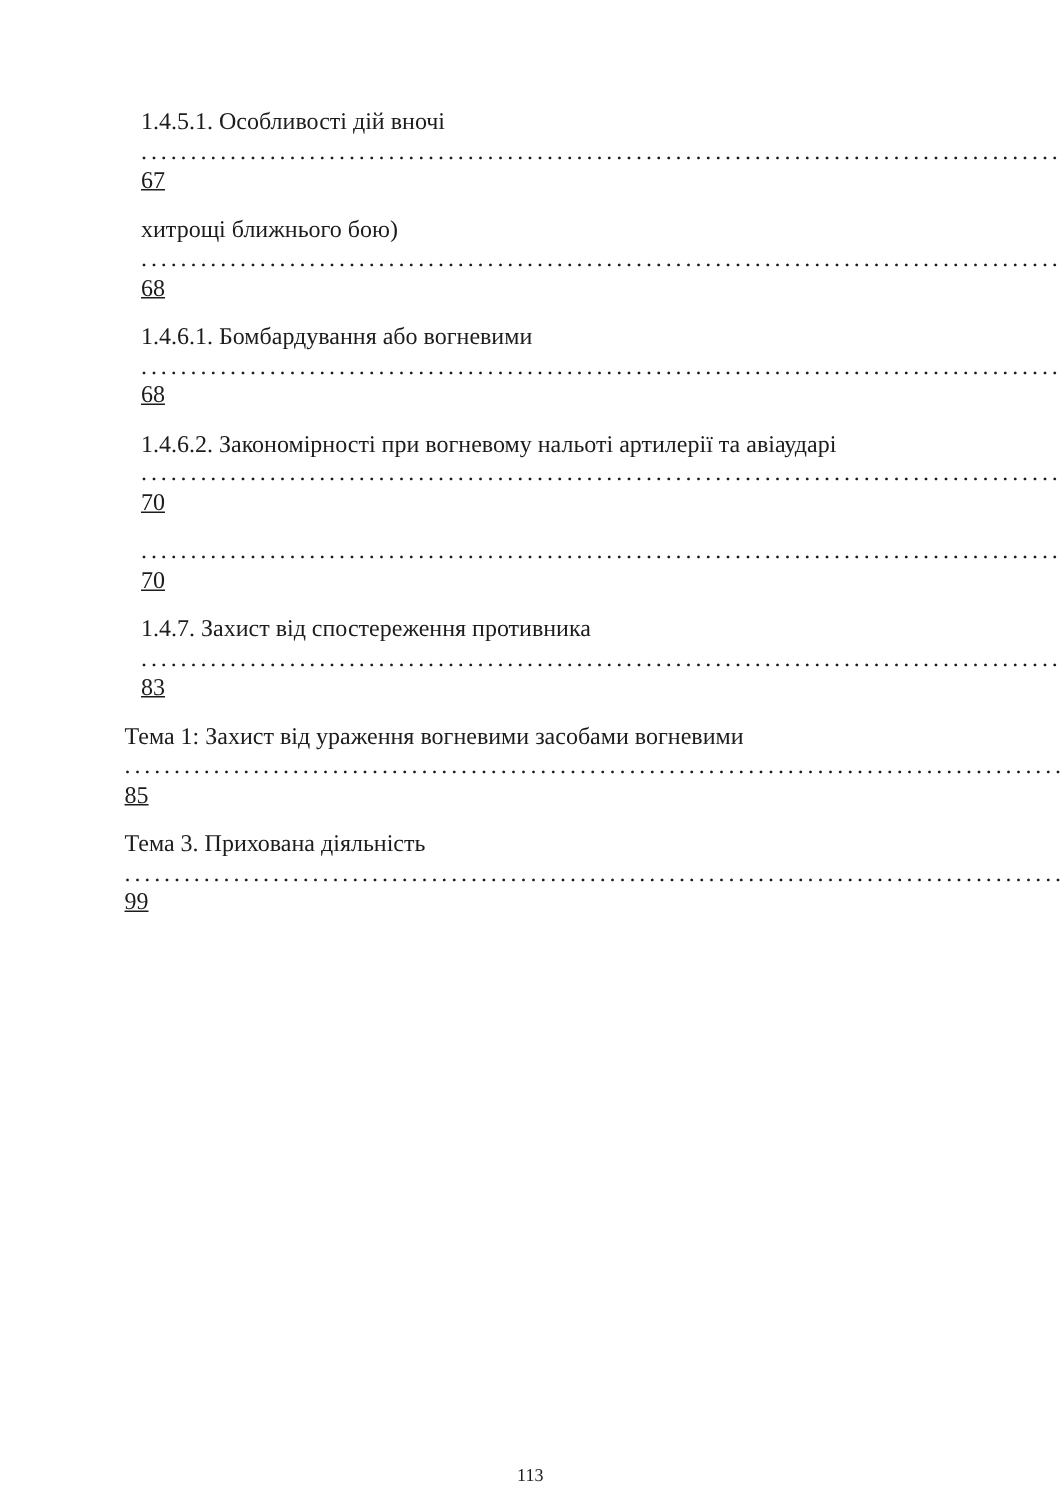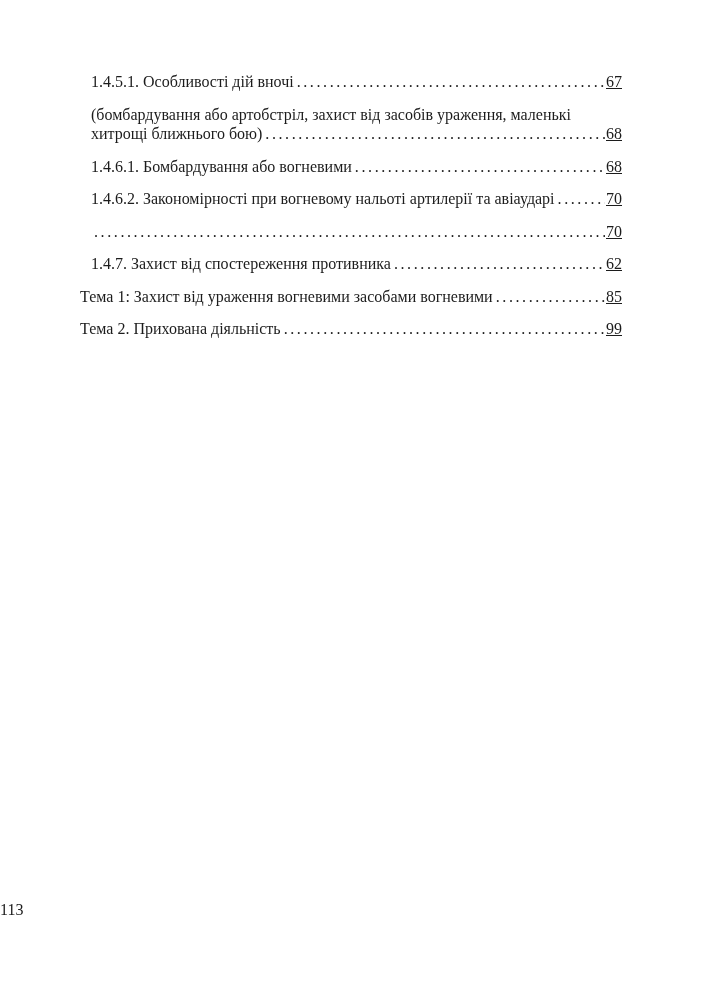--- a/index.html
+++ b/index.html
@@ -31,20 +31,21 @@
     padding-left: 11px;
   }
   .toc-line {
     font-size: 16px;
     line-height: 19.5px;
     white-space: nowrap;
   }
   .toc-line.last {
     display: flex;
     align-items: baseline;
+    flex-direction: column;
   }
   .toc-text {
     flex: 0 0 auto;
   }
   .dots {
     flex: 1 1 auto;
     min-width: 0;
     overflow: hidden;
     white-space: nowrap;
     margin: 0 1px 0 3px;
@@ -52,42 +53,41 @@
   .dots::after {
     content: "...........................................................................................................................................";
     letter-spacing: 2.6px;
   }
   .pagenum {
     flex: 0 0 auto;
     text-decoration: underline;
   }
   .footer-pagenum {
     position: absolute;
-    top: 900px;
+    top: 974px;
     left: 0;
     width: 100%;
-    text-align: left;
-    font-size: 16px;
+    text-align: center;
+    font-size: 12px;
     line-height: 19px;
   }
 </style>
 </head>
 <body>
 
 <div class="page">
   <div class="toc" id="toc">
       <div class="toc-entry indented">
         <div class="toc-line last">
           <span class="toc-text">1.4.5.1. Особливості дій вночі</span>
           <span class="dots"></span>
           <span class="pagenum">67</span>
         </div>
       </div>
       <div class="toc-entry indented">
-        <div class="toc-line"><span class="toc-text">(бомбардування або артобстріл, захист від засобів ураження, маленькі</span></div>
         <div class="toc-line last">
           <span class="toc-text">хитрощі ближнього бою)</span>
           <span class="dots"></span>
           <span class="pagenum">68</span>
         </div>
       </div>
       <div class="toc-entry indented">
         <div class="toc-line last">
           <span class="toc-text">1.4.6.1. Бомбардування або вогневими</span>
           <span class="dots"></span>
@@ -104,32 +104,32 @@
       <div class="toc-entry indented">
         <div class="toc-line last">
           <span class="dots"></span>
           <span class="pagenum">70</span>
         </div>
       </div>
       <div class="toc-entry indented">
         <div class="toc-line last">
           <span class="toc-text">1.4.7. Захист від спостереження противника</span>
           <span class="dots"></span>
-          <span class="pagenum">62</span>
+          <span class="pagenum">83</span>
         </div>
       </div>
       <div class="toc-entry">
         <div class="toc-line last">
           <span class="toc-text">Тема 1: Захист від ураження вогневими засобами вогневими</span>
           <span class="dots"></span>
           <span class="pagenum">85</span>
         </div>
       </div>
       <div class="toc-entry">
         <div class="toc-line last">
-          <span class="toc-text">Тема 2. Прихована діяльність</span>
+          <span class="toc-text">Тема 3. Прихована діяльність</span>
           <span class="dots"></span>
           <span class="pagenum">99</span>
         </div>
       </div>
     </div>
   <div class="footer-pagenum">113</div>
 </div>
 
 </body></html>

